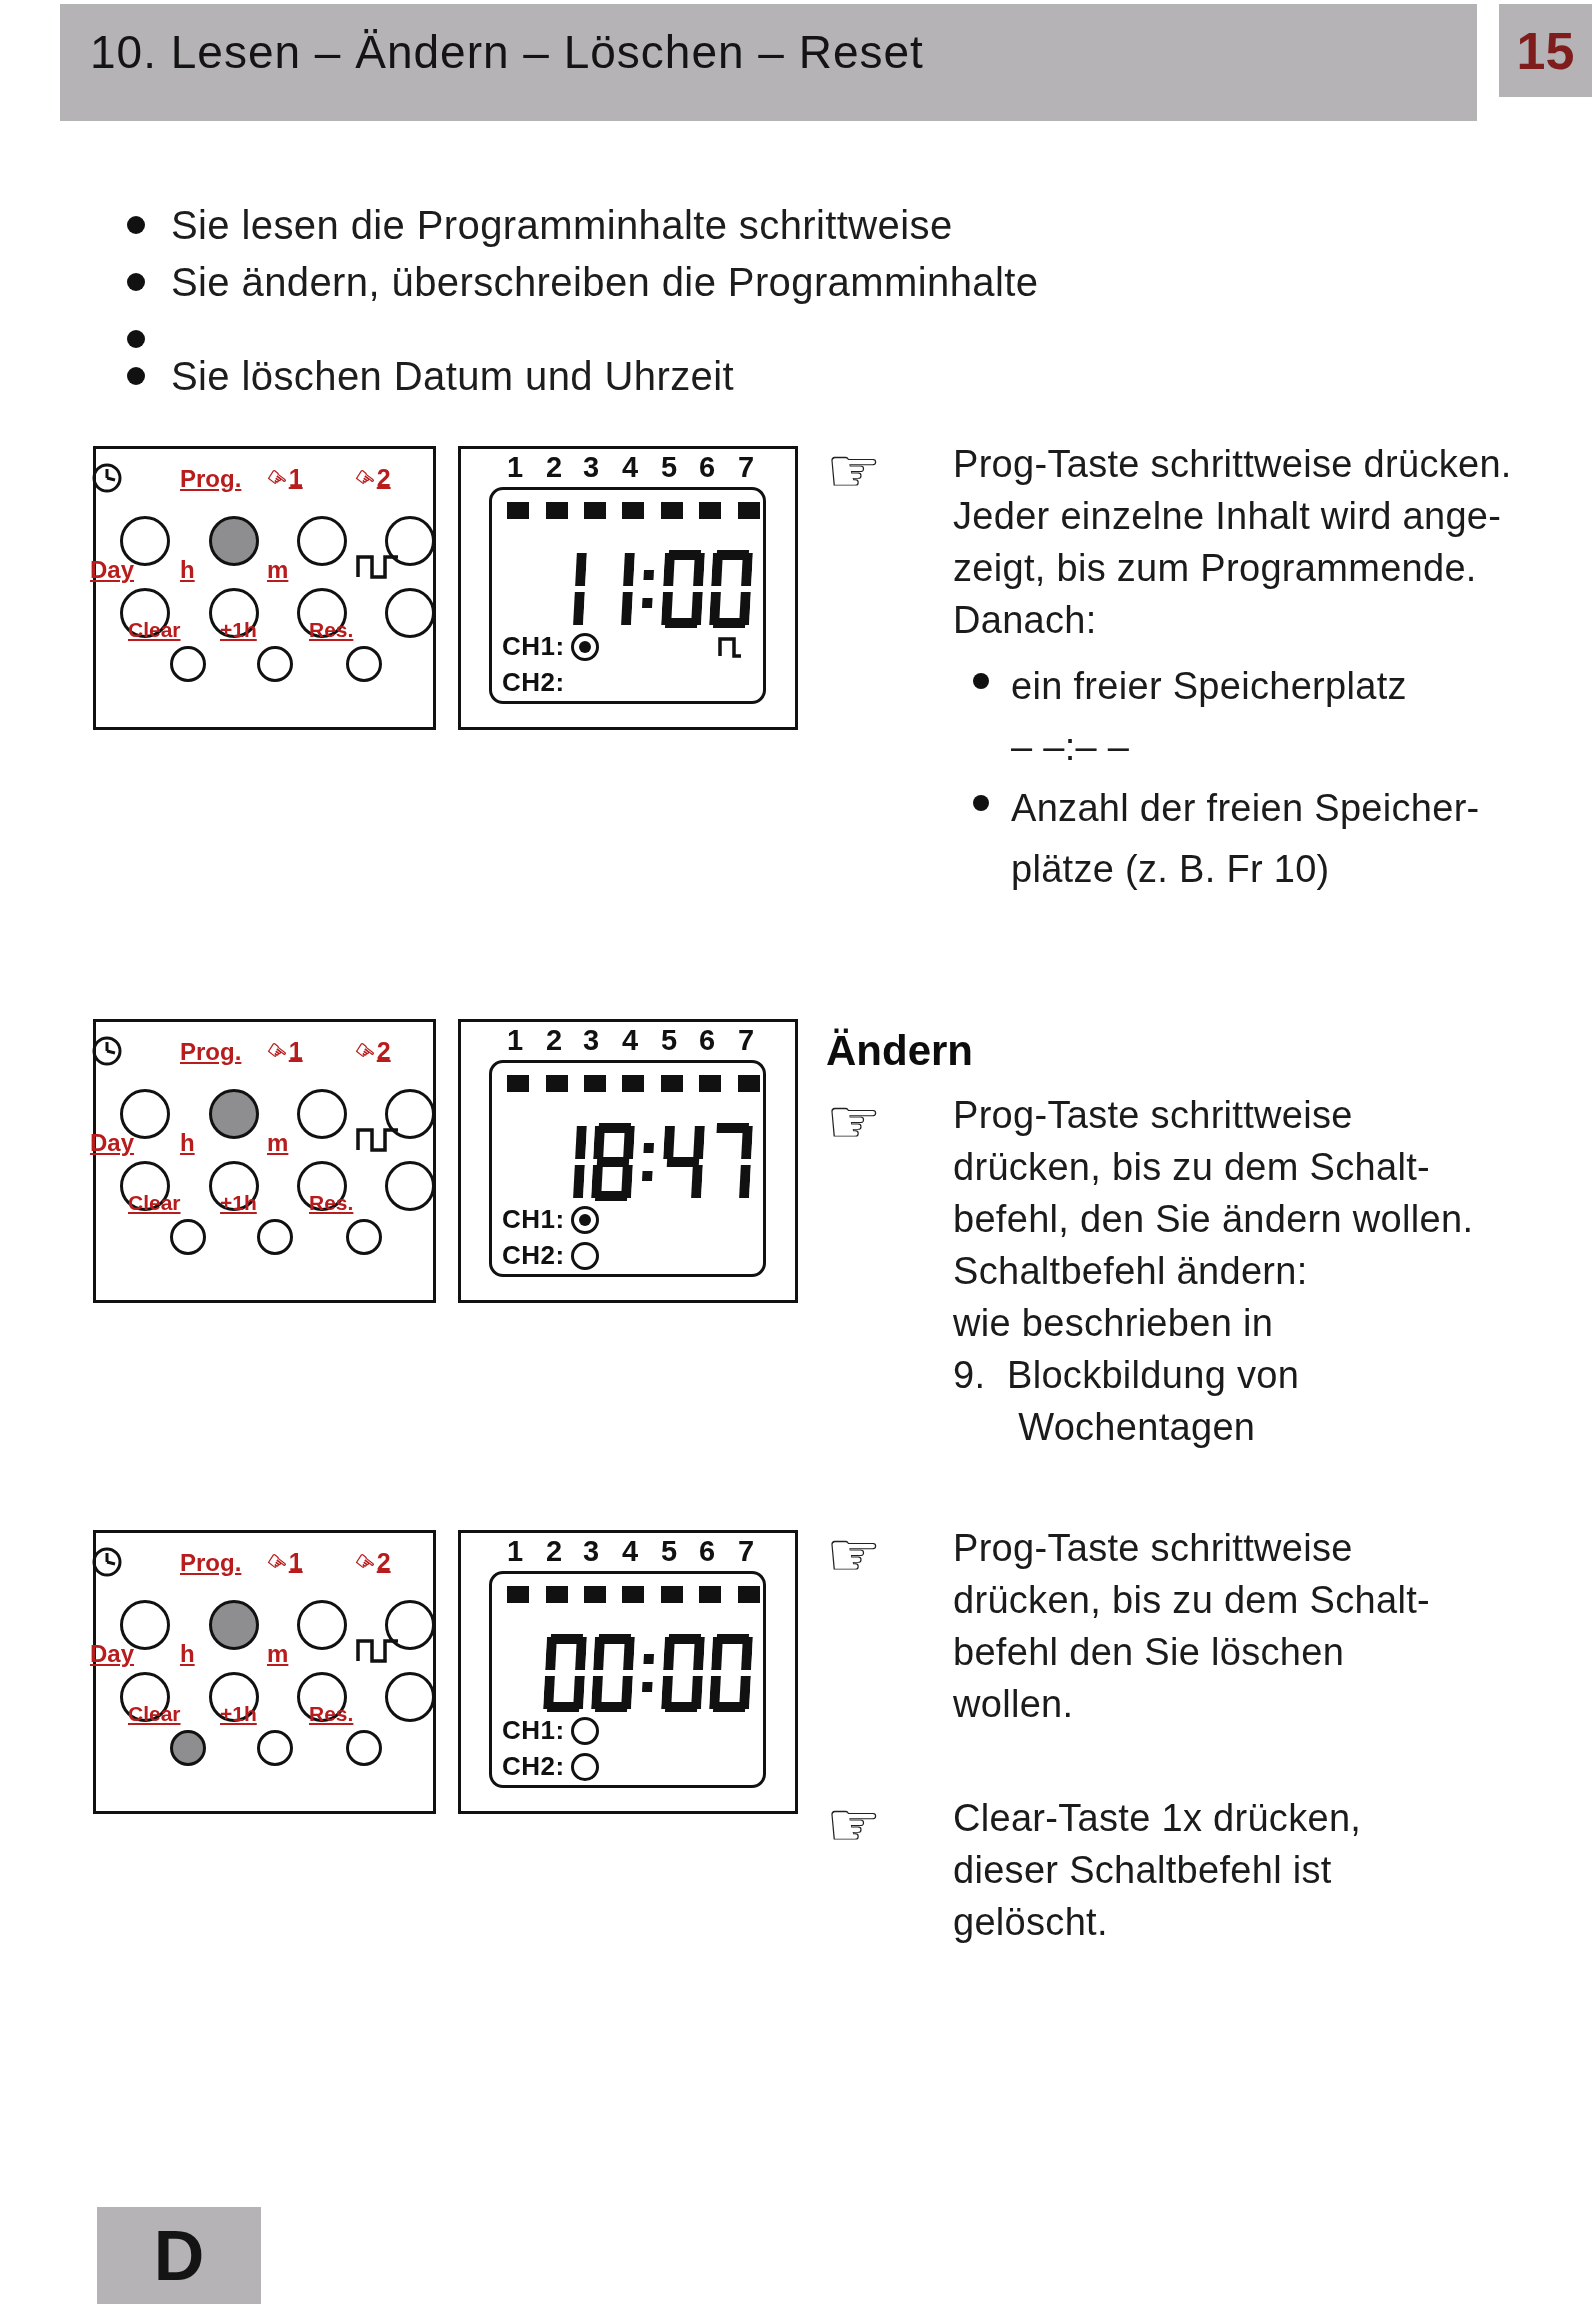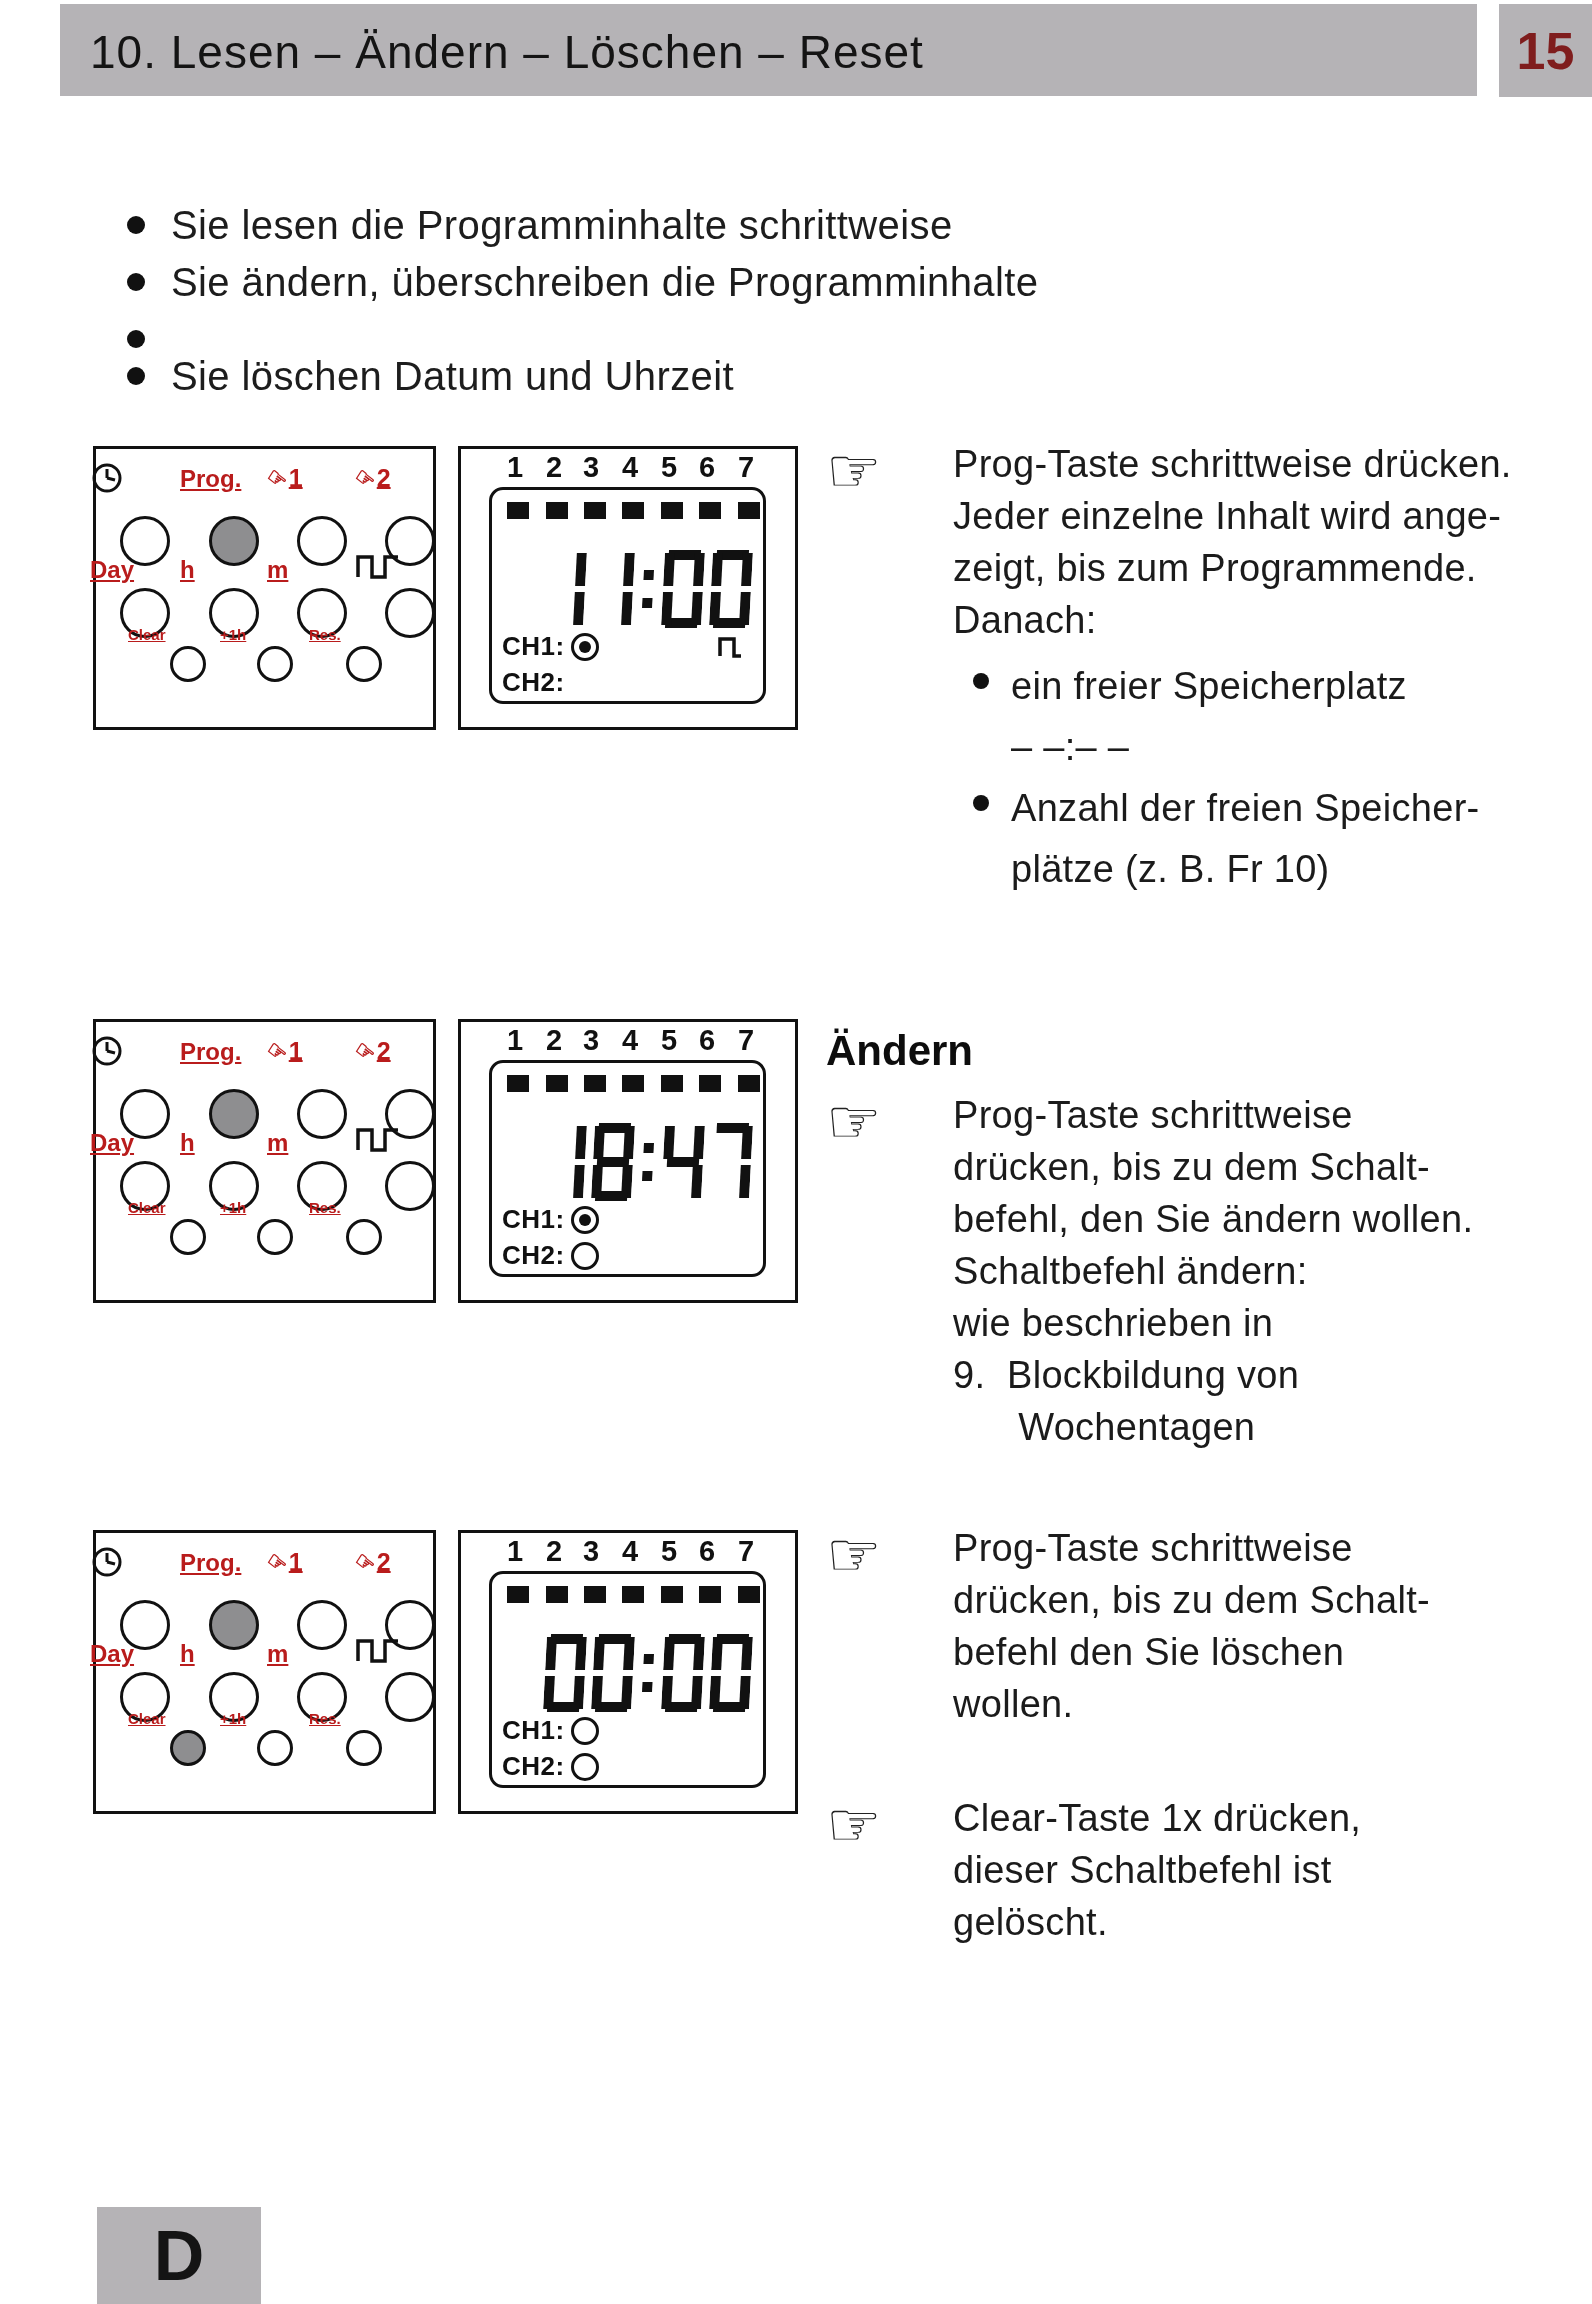--- a/index.html
+++ b/index.html
@@ -1,41 +1,41 @@
 <!DOCTYPE html>
 <html><head>
 <meta charset="utf-8">
 <style>
   html,body{margin:0;padding:0;background:#fff;}
   .page{position:relative;width:1592px;height:2304px;background:#fff;overflow:hidden;
         font-family:"Liberation Sans",sans-serif;color:#1b1b1b;}
 
   
-  .topbar{position:absolute;left:60px;top:4px;width:1417px;height:92px;background:var(--gray,#b5b3b6);}
+  .topbar{position:absolute;left:60px;top:4px;width:1417px;height:117px;background:var(--gray,#b5b3b6);}
   .topbar-title{position:absolute;left:30px;top:0;height:93px;line-height:96px;
         font-size:46px;letter-spacing:1px;color:#141414;white-space:nowrap;}
   .pagenum-box{position:absolute;left:1499px;top:4px;width:93px;height:93px;background:var(--gray,#b5b3b6);
         display:flex;align-items:center;justify-content:center;}
   .pagenum-box span{font-size:52px;font-weight:bold;color:#7f1d1d;}
 
   
   .intro{position:absolute;left:127px;top:197px;margin:0;padding:0;list-style:none;}
   .intro li{display:flex;align-items:flex-start;font-size:40px;line-height:57px;letter-spacing:0.4px;color:#1d1d1d;}
   .bdot{flex:0 0 18px;width:18px;height:18px;border-radius:50%;background:#111;margin:19px 26px 0 0;}
 
   
   .section-row{position:absolute;left:93px;width:1493px;}
   .device{position:absolute;left:0;top:8px;width:708px;height:285px;}
   .panel{position:absolute;left:0;top:0;width:343px;height:284px;border:3px solid #111;background:#fff;box-sizing:border-box;}
   .lcdbox{position:absolute;left:365px;top:0;width:340px;height:284px;border:3px solid #111;background:#fff;box-sizing:border-box;}
 
   .pbtn{position:absolute;border:3px solid #111;border-radius:50%;background:#fff;box-sizing:border-box;}
   .pbtn.active{background:var(--btn-gray,#8e8e90);}
   .plabel{position:absolute;text-align:left;font-weight:bold;font-size:24px;color:#b91c1c;white-space:nowrap;text-decoration:underline;}
-  .plabel.small{font-size:15px;margin-top:8px;}
+  .plabel.small{font-size:21px;}
   .press-hand{display:inline-block;transform:rotate(38deg);font-size:22px;vertical-align:middle;margin-right:2px;}
   .press-num{font-weight:bold;font-size:25px;vertical-align:middle;}
 
   .daynum{position:absolute;top:2px;width:34px;text-align:center;font-size:29px;font-weight:bold;color:#111;}
   .lcdframe{position:absolute;left:28px;top:38px;width:277px;height:217px;border:3px solid #111;border-radius:14px;box-sizing:border-box;}
   .sq{position:absolute;top:12px;width:22px;height:17px;background:#111;}
   .time{position:absolute;top:60px;right:12px;display:flex;gap:8px;transform:skewX(-3deg);}
   .chrow{position:absolute;left:10px;display:flex;align-items:center;gap:6px;}
   .chlabel{font-size:26px;font-weight:bold;color:#111;letter-spacing:0.5px;}
   .ind{width:22px;height:22px;border:3px solid #111;border-radius:50%;position:relative;box-sizing:content-box;}

